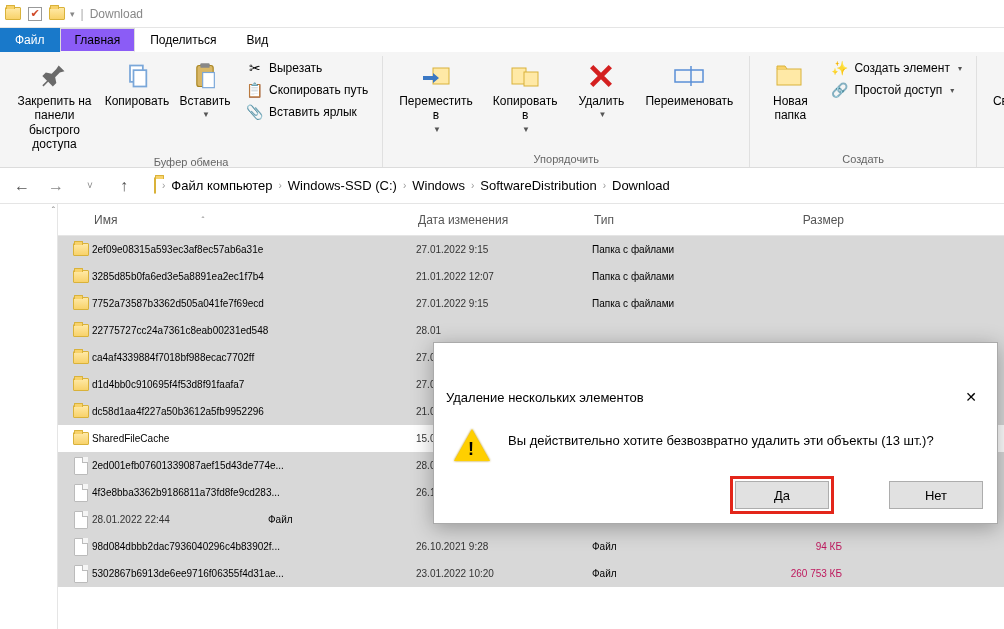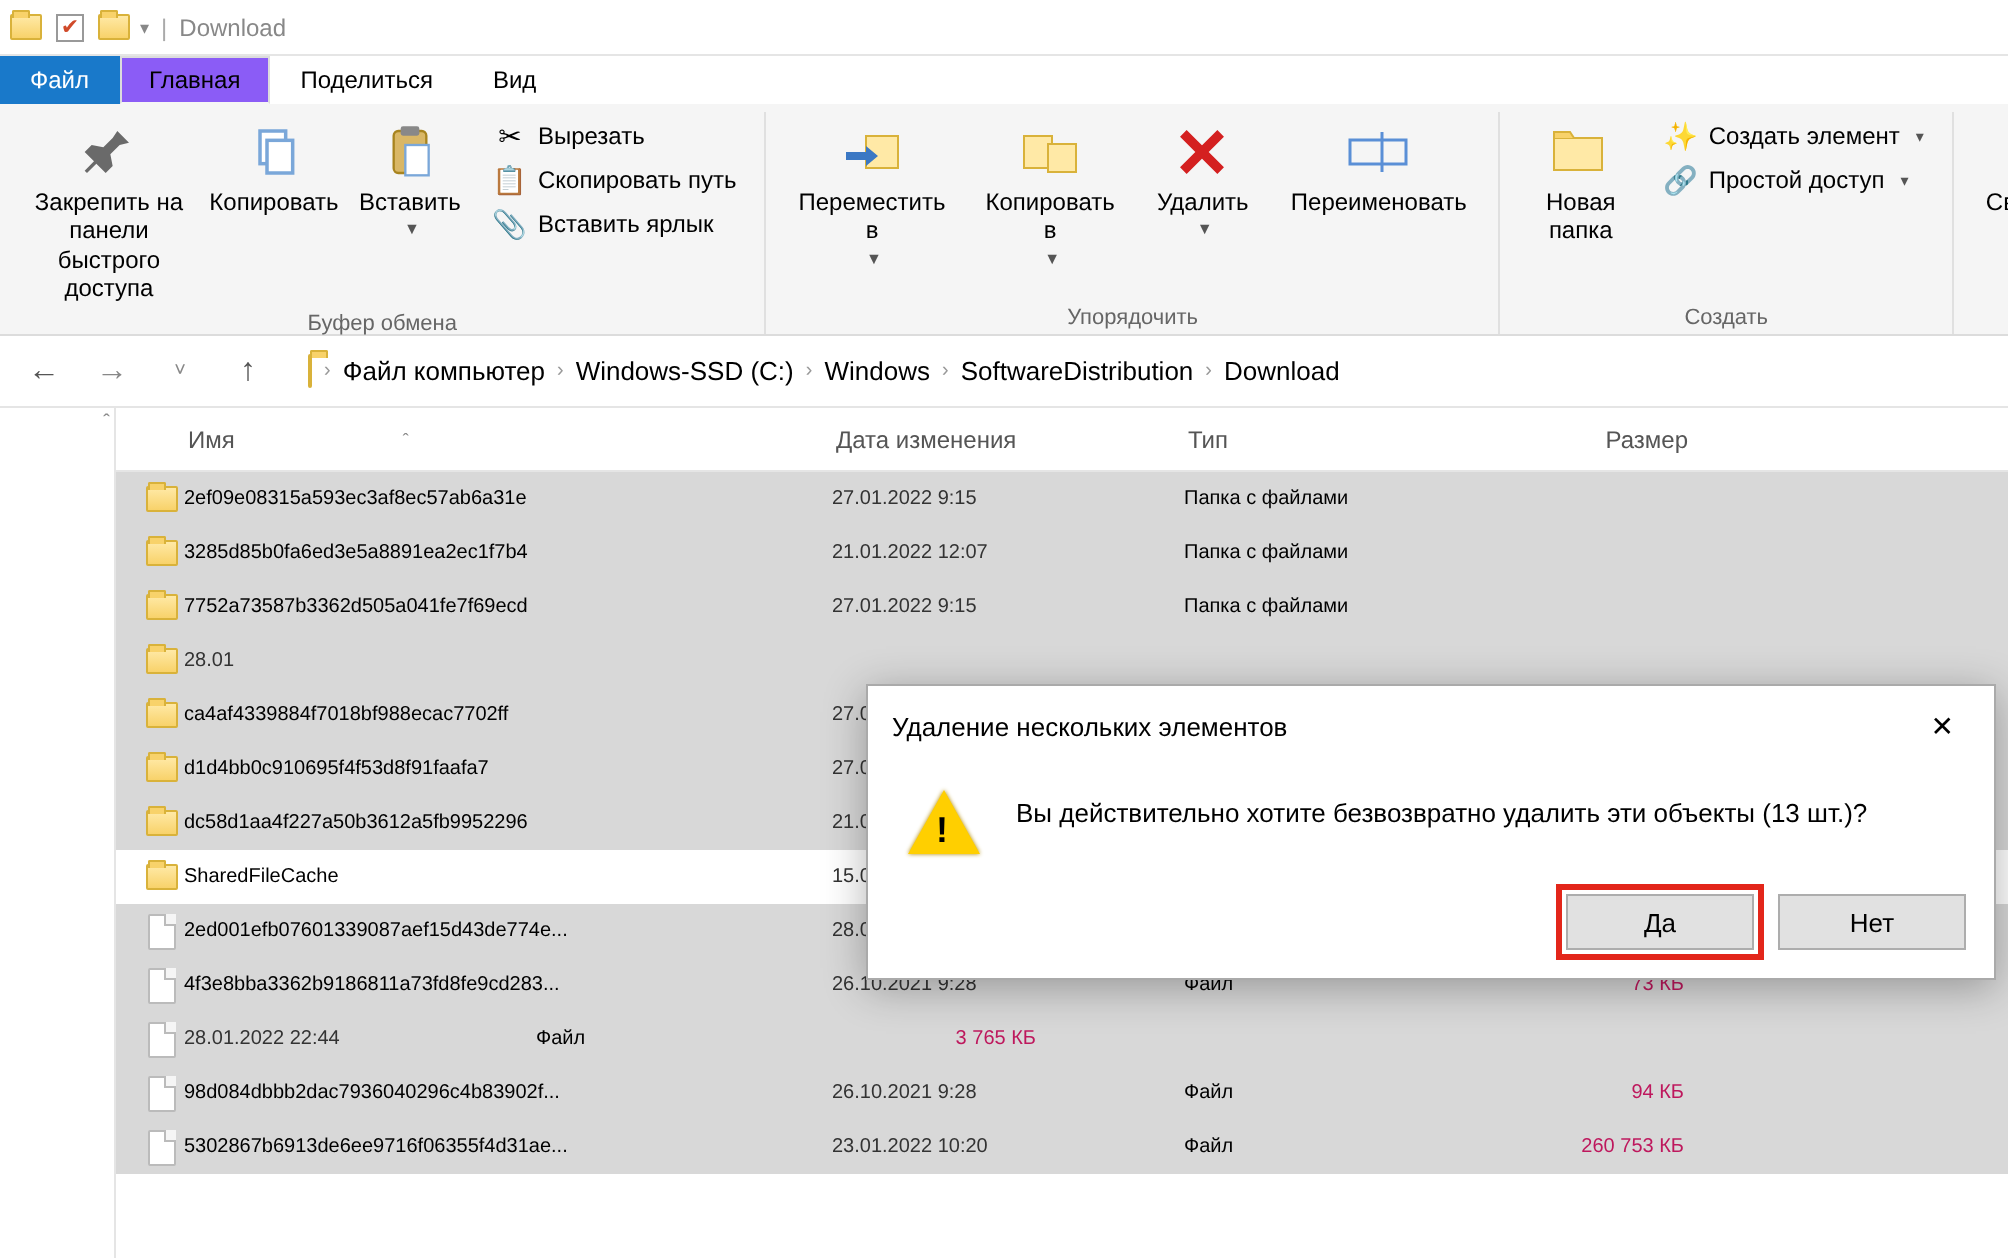--- a/index.html
+++ b/index.html
@@ -57,27 +57,27 @@
   .row .ficon { width: 22px; display:flex; align-items:center; justify-content:center;}
   .row .fname { width: 324px; white-space: nowrap; overflow: hidden; text-overflow: ellipsis; padding-right: 8px;}
   .row .fdate { width: 176px; color:#333;}
   .row .ftype { width: 150px; color:#000000;}
   .row .fsize { width: 120px; text-align: right; padding-right: 20px; color:#be185d;}
   .file-icon { width:14px; height:18px; border:1px solid #bbb; background:#fff; border-radius:1px; position:relative;}
   .file-icon:before { content:""; position:absolute; top:-1px; right:-1px; width:5px; height:5px; background:#f5f5f5; border-left:1px solid #bbb; border-bottom:1px solid #bbb;}
   
   
   .dialog { position: absolute; left: 433px; top: 342px; width: 565px; background: #fff; border: 1px solid #aaa; box-shadow: 0 4px 20px rgba(0,0,0,0.3);}
-  .dlg-title { display: flex; justify-content: space-between; align-items: center; padding: 10px 12px; font-size: 13px;}
+  .dlg-title { display: flex; justify-content: space-between; align-items: center; padding: 10px 12px; font-size: 13px; margin-top: 34px;}
   .dlg-close { font-size: 14px; padding: 2px 8px;}
   .dlg-body { display: flex; padding: 12px 16px 8px 20px; gap: 18px; align-items: flex-start;}
   .dlg-icon { width: 36px; height: 36px; }
   .dlg-msg { font-size: 13px; line-height: 1.5; padding-top: 2px;}
   .dlg-buttons { display: flex; justify-content: flex-end; gap: 12px; padding: 8px 14px 14px;}
-  .dlg-btn { width: 94px; height: 28px; background: #e1e1e1; border: 1px solid #adadad; font-size: 13px; display:flex; align-items:center; justify-content:center;}
+  .dlg-btn { width: 94px; height: 28px; background: #e1e1e1; border: 1px solid #adadad; font-size: 13px; display:flex; align-items:center; justify-content:center;margin-left:48px;}
   .dlg-btn.highlight { outline: 3px solid #e3261a; outline-offset: 2px;}
   
   .warn-tri { width: 0; height: 0; border-left: 18px solid transparent; border-right: 18px solid transparent; border-bottom: 32px solid #ffcf00; position: relative; filter: drop-shadow(0 0 1px #b08800);}
   .warn-tri:after { content:"!"; position:absolute; left:-4px; top:10px; font-weight:bold; font-size:18px; color:#000;}
   
   svg { display: block;}
 </style>
 </head>
 <body>
 
@@ -301,20 +301,21 @@
           </span>
           <span class="fname">7752a73587b3362d505a041fe7f69ecd</span>
           <span class="fdate">27.01.2022 9:15</span>
           <span class="ftype">Папка с файлами</span>
           <span class="fsize"></span>
         </div>
         <div class="row sel">
           <span class="ficon">
             <span class="folder-mini"></span>
           </span>
+          <span class="fname">22775727cc24a7361c8eab00231ed548</span>
           <span class="fdate">28.01</span>
           <span class="ftype"></span>
           <span class="fsize"></span>
         </div>
         <div class="row sel">
           <span class="ficon">
             <span class="folder-mini"></span>
           </span>
           <span class="fname">ca4af4339884f7018bf988ecac7702ff</span>
           <span class="fdate">27.01</span>

